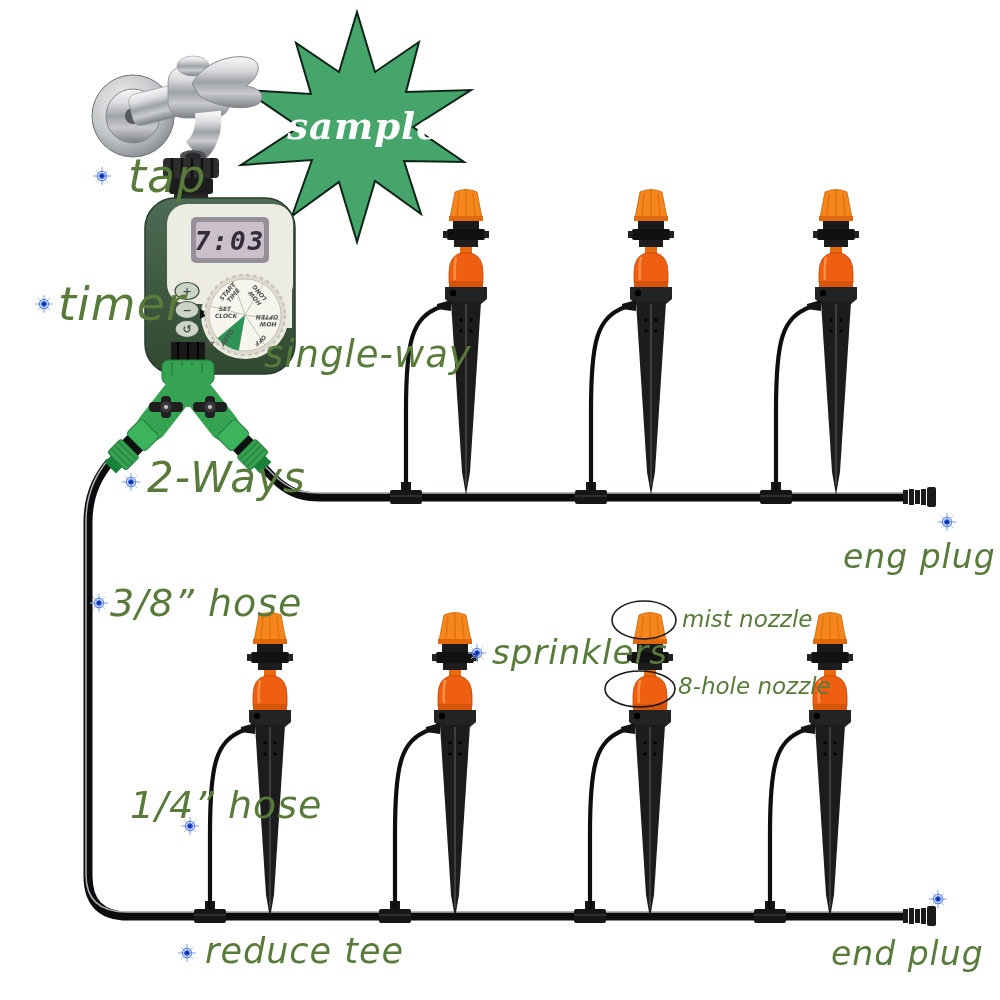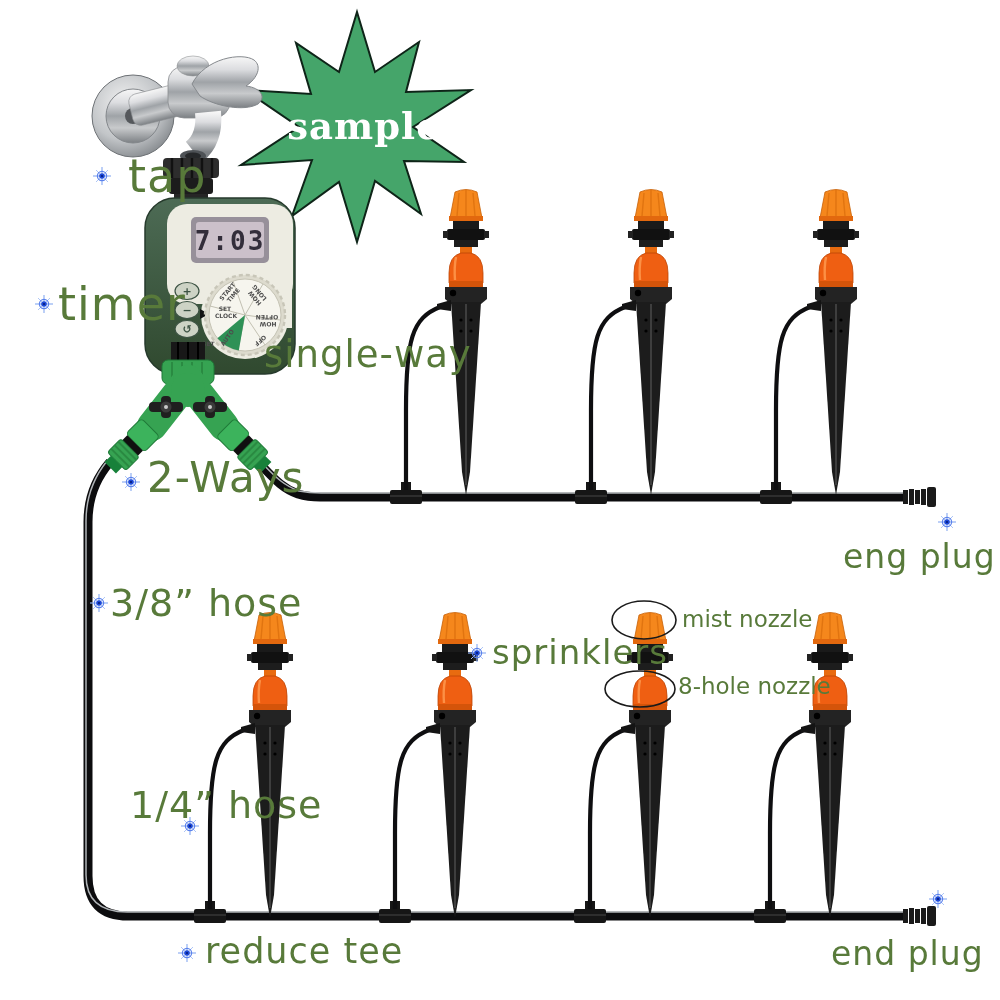--- a/index.html
+++ b/index.html
@@ -1,16 +1,16 @@
 <!DOCTYPE html>
 <html><head>
 <meta charset="utf-8">
 <style>
   html,body{margin:0;padding:0;background:#ffffff;}
-  #canvas{position:relative;width:1000px;height:1000px;background:#ffffff;overflow:hidden;}
+  #canvas{position:relative;width:1000px;height:1000px;background:#ffffff;overflow:hidden;font-style:italic;}
   svg{display:block;}
   .lbl{fill:#587a3a;font-family:"DejaVu Sans","Liberation Sans",sans-serif;letter-spacing:1px;}
   .lbl-sm{fill:#587a3a;font-family:"DejaVu Sans","Liberation Sans",sans-serif;}
   .star-t{font-family:"DejaVu Serif","Liberation Serif",serif;font-size:37px;font-weight:bold;fill:#ffffff;text-anchor:middle;letter-spacing:1px;}
   .lcd{font-family:"DejaVu Sans Mono","Liberation Mono",monospace;font-size:26px;font-weight:bold;fill:#322d3a;text-anchor:middle;letter-spacing:2px;}
   .btn-t{font-family:"DejaVu Sans",sans-serif;font-size:11px;font-weight:bold;fill:#3c5243;text-anchor:middle;}
   .dial-t{font-family:"DejaVu Sans","Liberation Sans",sans-serif;font-size:6px;font-weight:bold;fill:#4e4e4e;text-anchor:middle;}
   .hose{stroke:#0c0c0e;stroke-width:9;fill:none;}
   .hose-shine{stroke:#cdd1d5;stroke-width:1.5;fill:none;opacity:.85;}
   .tube{stroke:#0e0e10;stroke-width:4.2;fill:none;}

